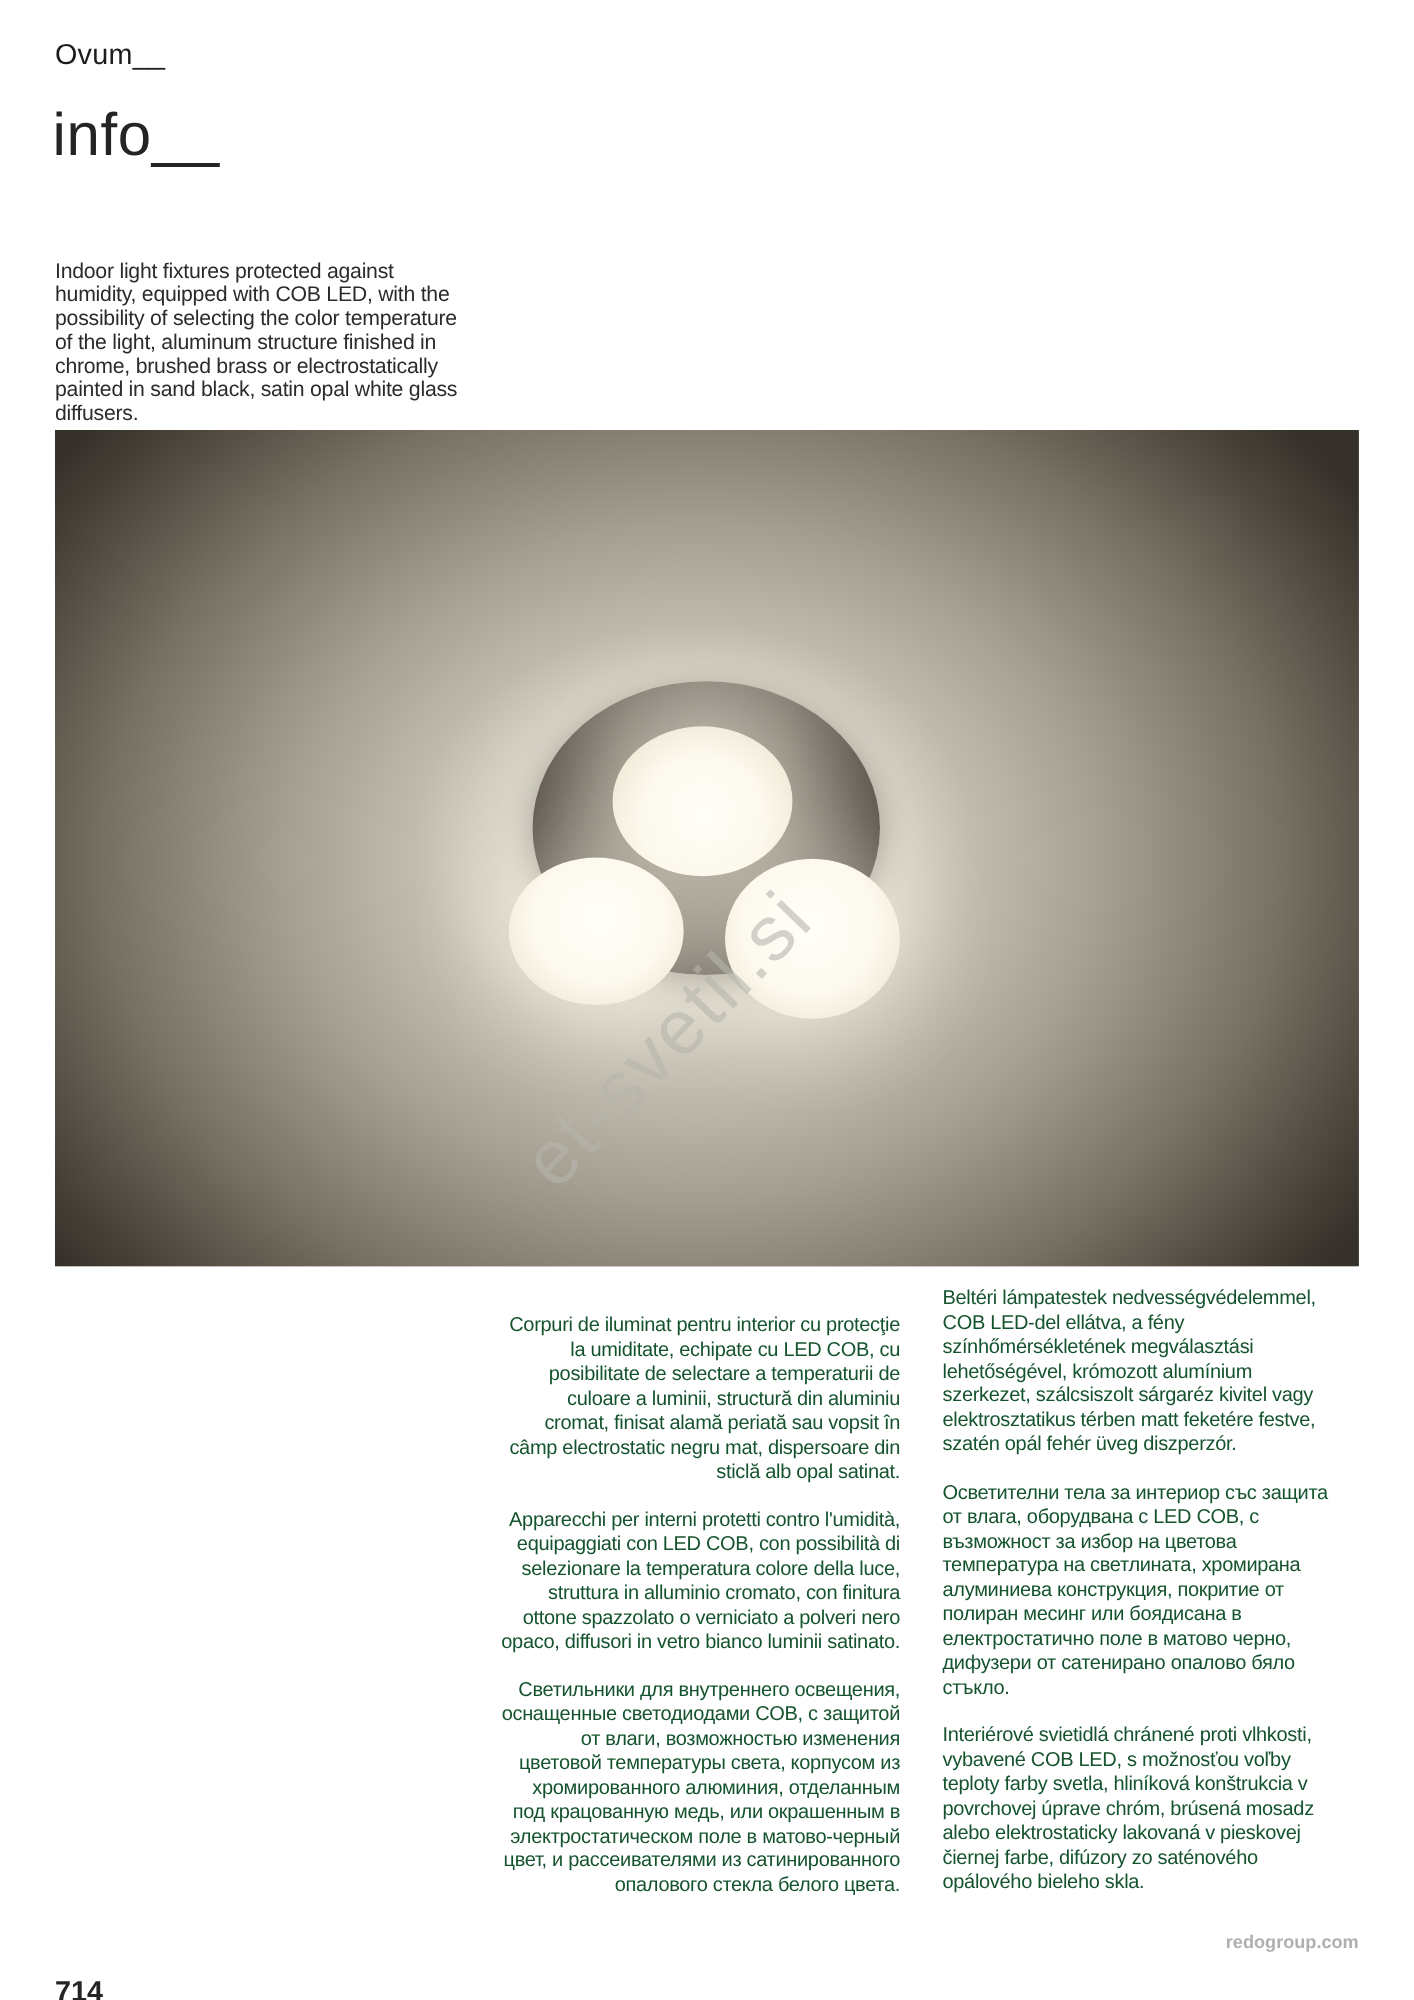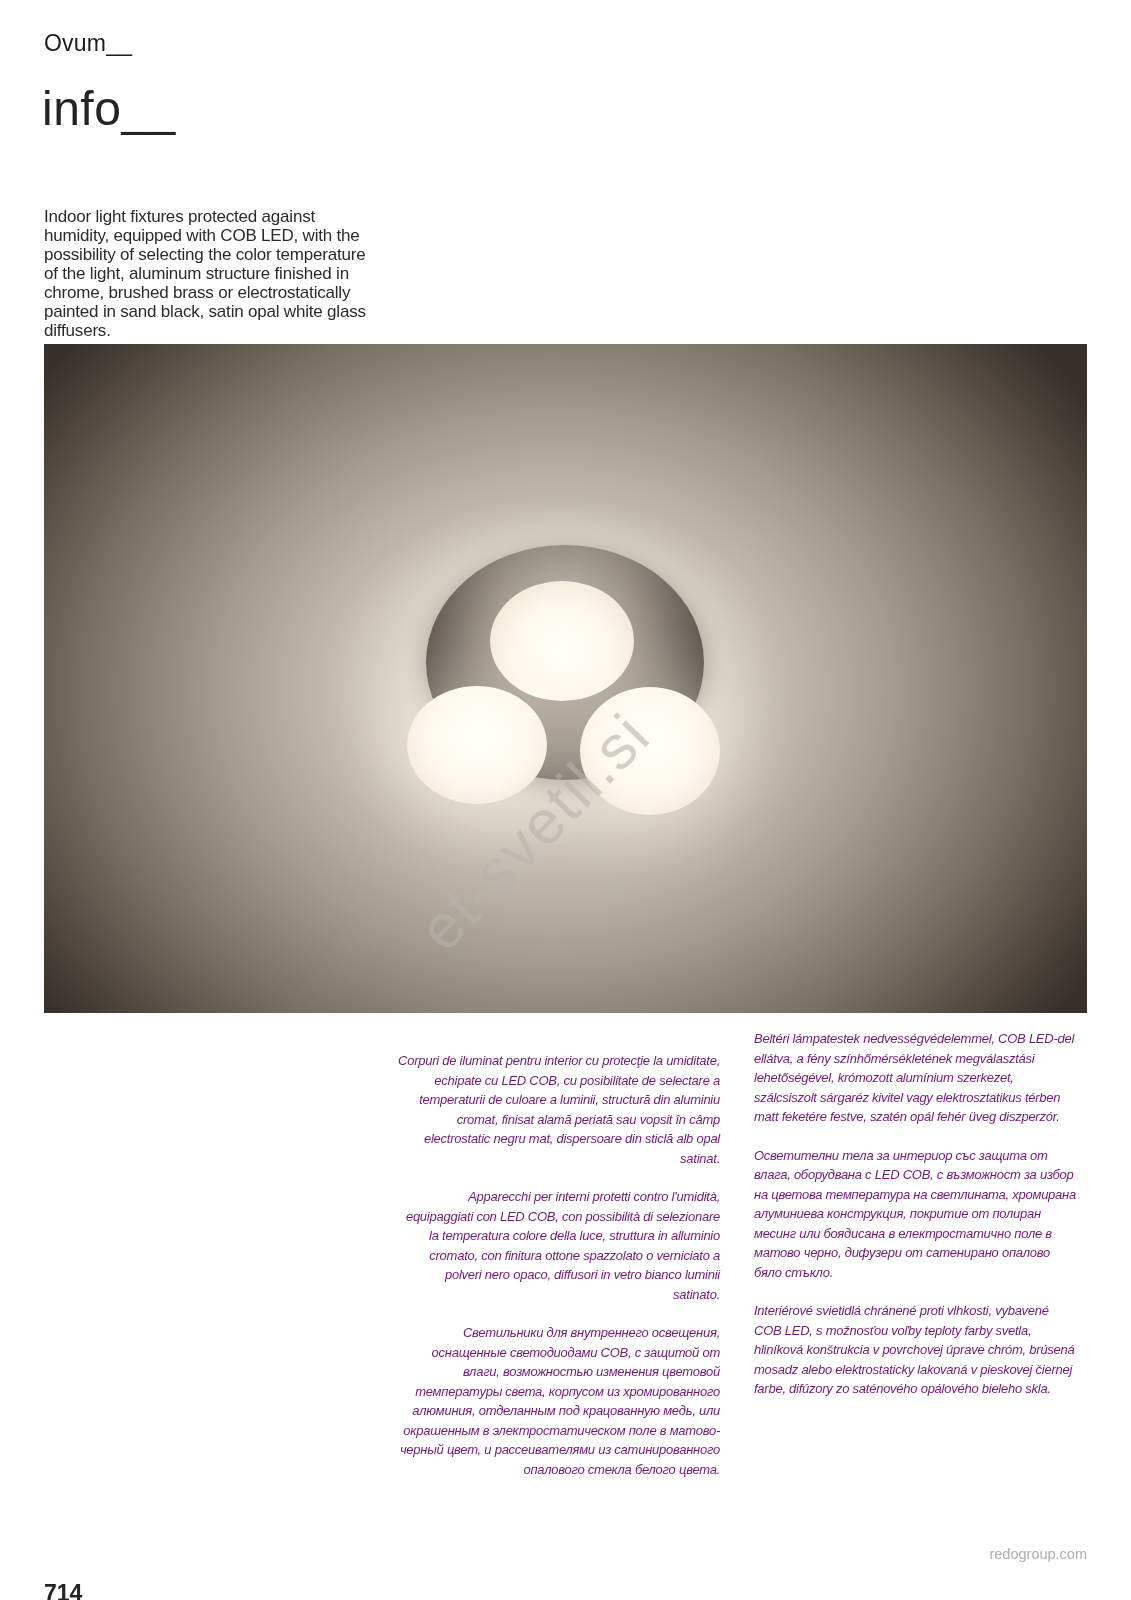--- a/index.html
+++ b/index.html
@@ -94,43 +94,43 @@
     font-weight: 300;
     letter-spacing: 2px;
     white-space: nowrap;
     color: rgba(182,180,174,0.60);
     transform: rotate(-46deg);
     transform-origin: 0 50%;
   }
   
   .col {
     position: absolute;
-    font-size: 13px;
+    font-size: 16px;
     line-height: 19.5px;
     letter-spacing: -0.25px;
-    color: #701a75;
-    font-style: italic;
+    color: #14532d;
   }
   .col p { margin-bottom: 19px; }
   .col-left  { left: 398px; top: 1051px; width: 322px; text-align: right; }
   .col-right { left: 754px; top: 1029px; width: 322px; }
   
   .page-number {
     position: absolute;
     left: 44px; top: 1532px;
     font-size: 23px;
     font-weight: 600;
     color: #242424;
     margin-top: 48px;
   }
   .site-url {
     position: absolute;
     right: 44px; top: 1546px;
     font-size: 14.5px;
     color: #b0aeae;
+    font-weight: bold;
   }
 </style>
 </head>
 <body>
 
 <div class="page">
 
   <div class="brand">Ovum__</div>
   <h1 class="title">info__</h1>
   <p class="intro">Indoor light fixtures protected against humidity, equipped with COB LED, with the possibility of selecting the color temperature of the light, aluminum structure finished in chrome, brushed brass or electrostatically painted in sand black, satin opal white glass diffusers.</p>

